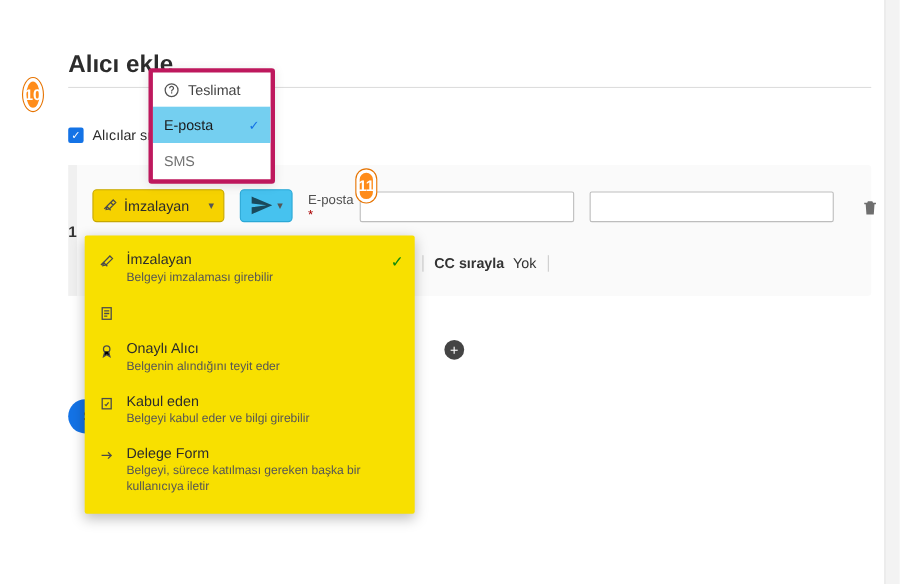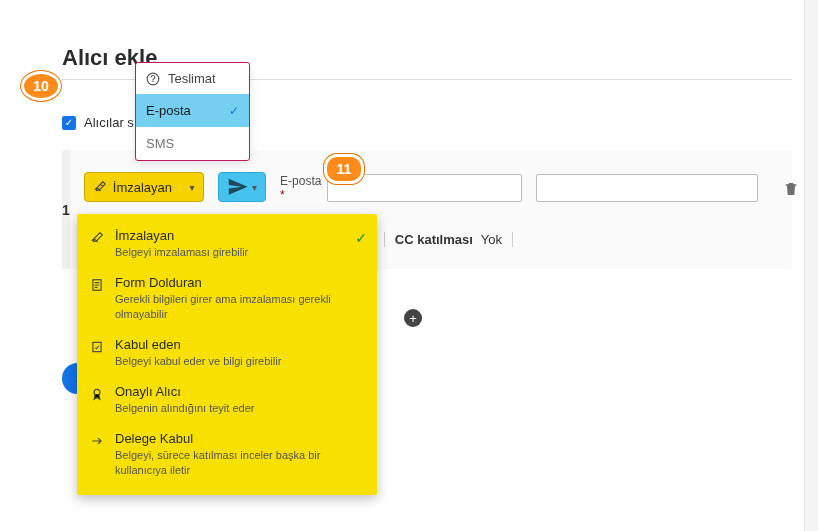--- a/index.html
+++ b/index.html
@@ -180,21 +180,21 @@
     margin-top: 36px;
   }
 
   
   .delivery-popover {
     position: absolute;
     top: 62px;
     left: 135px;
     width: 115px;
     background: #fff;
-    border: 1px solid #be185d;
+    border: 4px solid #be185d;
     border-radius: 3px;
     box-shadow: 0 2px 10px rgba(0,0,0,0.1);
     z-index: 20;
     overflow: hidden;
   }
   .delivery-header {
     display: flex;
     align-items: center;
     gap: 8px;
     padding: 8px 10px;
@@ -263,21 +263,21 @@
     color: #0d8a0d;
     font-size: 14px;
     position: absolute;
     right: 10px;
     top: 10px;
   }
 
   
   .annot {
     position: absolute;
-    width: 40px;
+    width: 18px;
     height: 30px;
     border-radius: 50%;
     background: #ff8c1a;
     border: 3px solid #fff;
     box-shadow: 0 0 0 1px #e67300;
     color: #fff;
     font-weight: 700;
     font-size: 14px;
     display: flex;
     align-items: center;
@@ -343,21 +343,21 @@
         </div>
 
         <div class="trash">
           <svg width="16" height="16" viewBox="0 0 24 24">
               <path fill="#6e6e6e" d="M6 7h12l-1 14H7L6 7zm3-4h6l1 2h4v2H4V5h4l1-2z"></path>
             </svg>
         </div>
       </div>
 
       <div class="cc-row">
-        <span class="cc-label">CC katılması</span>
+        <span class="cc-label">CC sırayla</span>
         <span>Yok</span>
       </div>
     </div>
   </div>
 
   <div class="plus-row">
     <div class="plus-icon">+</div>
   </div>
 
   <button class="primary-btn">Şimdi</button>
@@ -393,56 +393,52 @@
     </div>
     <div class="role-check">✓</div>
   </div>
   <div class="role-item">
     <div class="role-icon">
         <svg width="14" height="14" viewBox="0 0 24 24">
           <rect x="5" y="3" width="14" height="18" fill="none" stroke="#4b4b4b" stroke-width="2"></rect>
           <path stroke="#4b4b4b" stroke-width="2" d="M8 8h8M8 12h8M8 16h5"></path>
         </svg>
       </div>
+  </div>
+  <div class="role-item">
+    <div class="role-icon">
+        <svg width="14" height="14" viewBox="0 0 24 24">
+          <circle cx="12" cy="9" r="5" fill="none" stroke="#4b4b4b" stroke-width="2"></circle>
+          <path stroke="#4b4b4b" stroke-width="2" d="M9 13l-2 8 5-3 5 3-2-8"></path>
+        </svg>
+      </div>
     <div class="role-texts">
-      <div class="role-title">Form Dolduran</div>
-      <div class="role-desc">Gerekli bilgileri girer ama imzalaması gerekli olmayabilir</div>
+      <div class="role-title">Onaylı Alıcı</div>
+      <div class="role-desc">Belgenin alındığını teyit eder</div>
     </div>
   </div>
   <div class="role-item">
     <div class="role-icon">
         <svg width="14" height="14" viewBox="0 0 24 24">
           <rect x="5" y="4" width="14" height="16" fill="none" stroke="#4b4b4b" stroke-width="2"></rect>
           <path fill="none" stroke="#4b4b4b" stroke-width="2" d="M9 13l2 2 4-5"></path>
         </svg>
       </div>
     <div class="role-texts">
       <div class="role-title">Kabul eden</div>
       <div class="role-desc">Belgeyi kabul eder ve bilgi girebilir</div>
     </div>
   </div>
   <div class="role-item">
     <div class="role-icon">
         <svg width="14" height="14" viewBox="0 0 24 24">
-          <circle cx="12" cy="9" r="5" fill="none" stroke="#4b4b4b" stroke-width="2"></circle>
-          <path stroke="#4b4b4b" stroke-width="2" d="M9 13l-2 8 5-3 5 3-2-8"></path>
-        </svg>
-      </div>
-    <div class="role-texts">
-      <div class="role-title">Onaylı Alıcı</div>
-      <div class="role-desc">Belgenin alındığını teyit eder</div>
-    </div>
-  </div>
-  <div class="role-item">
-    <div class="role-icon">
-        <svg width="14" height="14" viewBox="0 0 24 24">
           <path fill="none" stroke="#4b4b4b" stroke-width="2" d="M4 12h14m-4-5l5 5-5 5"></path>
         </svg>
       </div>
     <div class="role-texts">
-      <div class="role-title">Delege Kabul</div>
-      <div class="role-desc">Belgeyi, sürece katılması inceler başka bir kullanıcıya iletir</div>
+      <div class="role-title">Delege Form</div>
+      <div class="role-desc">Belgeyi, sürece katılması gereken başka bir kullanıcıya iletir</div>
     </div>
   </div>
 </div>
 
 <div class="annot annot-10">10</div>
 <div class="annot annot-11">11</div>
 
 </body></html>

